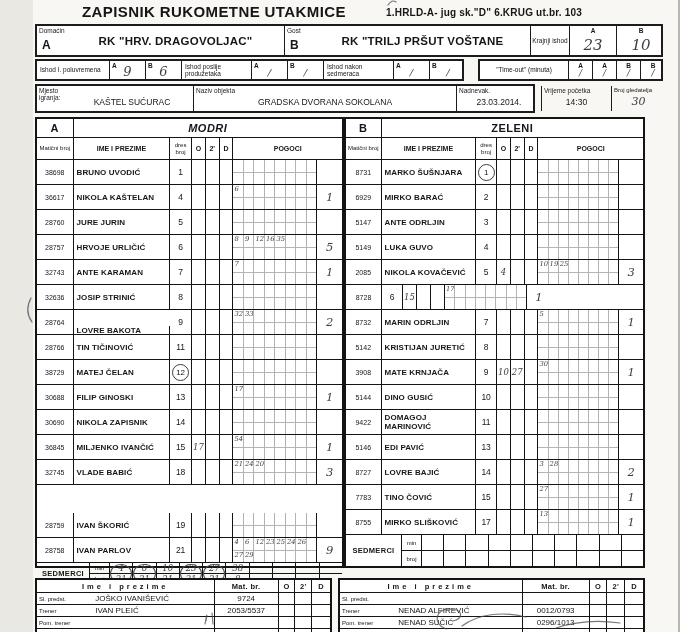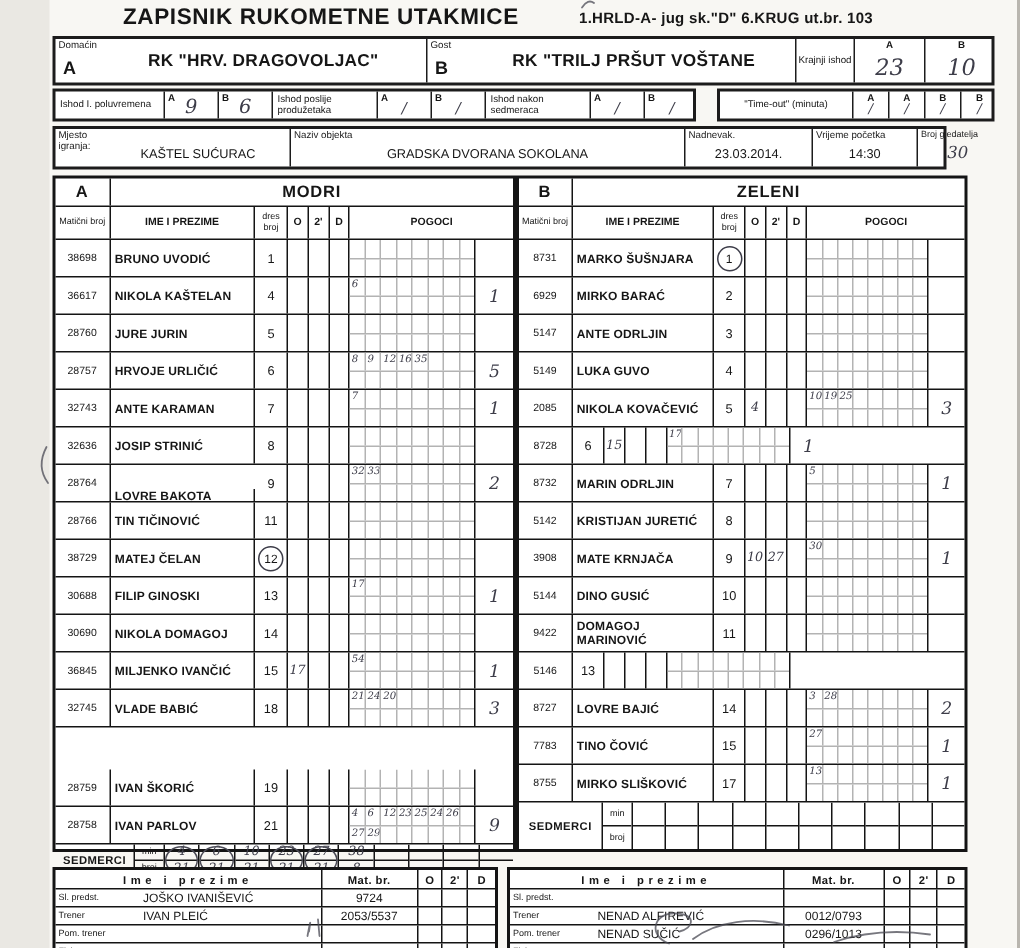--- a/index.html
+++ b/index.html
@@ -148,21 +148,21 @@
     <div class="c" style="width:24px">
       <div class="abhead">B</div>
       <div class="ctr hw" style="font-size:9px;padding-top:5px">/</div>
     </div>
     <div class="c last" style="width:24px">
       <div class="abhead">B</div>
       <div class="ctr hw" style="font-size:9px;padding-top:5px">/</div>
     </div>
   </div>
 
-  <div class="box" style="left:35px;top:84px;width:596px;height:29px">
+  <div class="box" style="left:35px;top:84px;width:500px;height:29px">
     <div class="c" style="width:157px">
       <div class="lbl" style="width:30px">Mjesto igranja:</div>
       <div class="ctr val" style="padding-left:34px">KAŠTEL SUĆURAC</div>
     </div>
     <div class="c" style="width:263px">
       <div class="lbl">Naziv objekta</div>
       <div class="ctr val">GRADSKA DVORANA SOKOLANA</div>
     </div>
     <div class="c" style="width:85px">
       <div class="lbl">Nadnevak.</div>
@@ -174,21 +174,21 @@
     </div>
     <div class="c last" style="width:53px">
       <div class="lbl" style="font-size:6px">Broj gledatelja</div>
       <div class="ctr hw" style="font-size:11px;padding-top:6px">30</div>
     </div>
   </div>
 
   <div class="roster" id="rosterA" style="left:35px;top:117px;width:309px;height:451px">
       <div class="rrow" style="height: 19px;">
         <div class="rc hb" style="width: 37px;">A</div>
-        <div class="rc hb last" style="width: 272px;">MODRI</div>
+        <div class="rc hb last" style="width: 272px; font-style: italic;">MODRI</div>
       </div>
       <div class="rrow" style="height: 22px;">
         <div class="rc tiny" style="width: 37px;">Matični broj</div>
         <div class="rc colh" style="width: 98px;">IME I PREZIME</div>
         <div class="rc tiny" style="width: 22px;">dres broj</div>
         <div class="rc colh" style="width: 14px;">O</div>
         <div class="rc colh" style="width: 14px;">2'</div>
         <div class="rc colh" style="width: 14px;">D</div>
         <div class="rc colh last" style="width: 110px;">POGOCI</div>
       </div>
@@ -519,21 +519,21 @@
               <div class="gc hw"></div>
               <div class="gc hw"></div>
               <div class="gc hw"></div>
             </div>
           </div>
         </div>
         <div class="rc tot hw last" style="width: 25px;">1</div>
       </div>
       <div class="rrow" style="height: 25px;">
         <div class="rc idc" style="width: 37px;">30690</div>
-        <div class="rc name" style="width: 98px;">NIKOLA DOMAGOJ</div>
+        <div class="rc name" style="width: 98px;">NIKOLA ZAPISNIK</div>
         <div class="rc dres" style="width: 22px;">14</div>
         <div class="rc pen hw" style="width: 14px;"></div>
         <div class="rc pen hw" style="width: 14px;"></div>
         <div class="rc pen hw" style="width: 14px;"></div>
         <div class="rc " style="width: 85px;">
           <div class="gridwrap">
             <div class="gline top">
               <div class="gc hw"></div>
               <div class="gc hw"></div>
               <div class="gc hw"></div>
@@ -1140,20 +1140,21 @@
               <div class="gc hw"></div>
               <div class="gc hw"></div>
               <div class="gc hw"></div>
             </div>
           </div>
         </div>
         <div class="rc tot hw last" style="width: 24px;"></div>
       </div>
       <div class="rrow" style="height: 25px;">
         <div class="rc idc" style="width: 36px;">5146</div>
+        <div class="rc name" style="width: 96px;">EDI PAVIĆ</div>
         <div class="rc dres" style="width: 21px;">13</div>
         <div class="rc pen hw" style="width: 14px;"></div>
         <div class="rc pen hw" style="width: 14px;"></div>
         <div class="rc pen hw" style="width: 14px;"></div>
         <div class="rc " style="width: 82px;">
           <div class="gridwrap">
             <div class="gline top">
               <div class="gc hw"></div>
               <div class="gc hw"></div>
               <div class="gc hw"></div>

